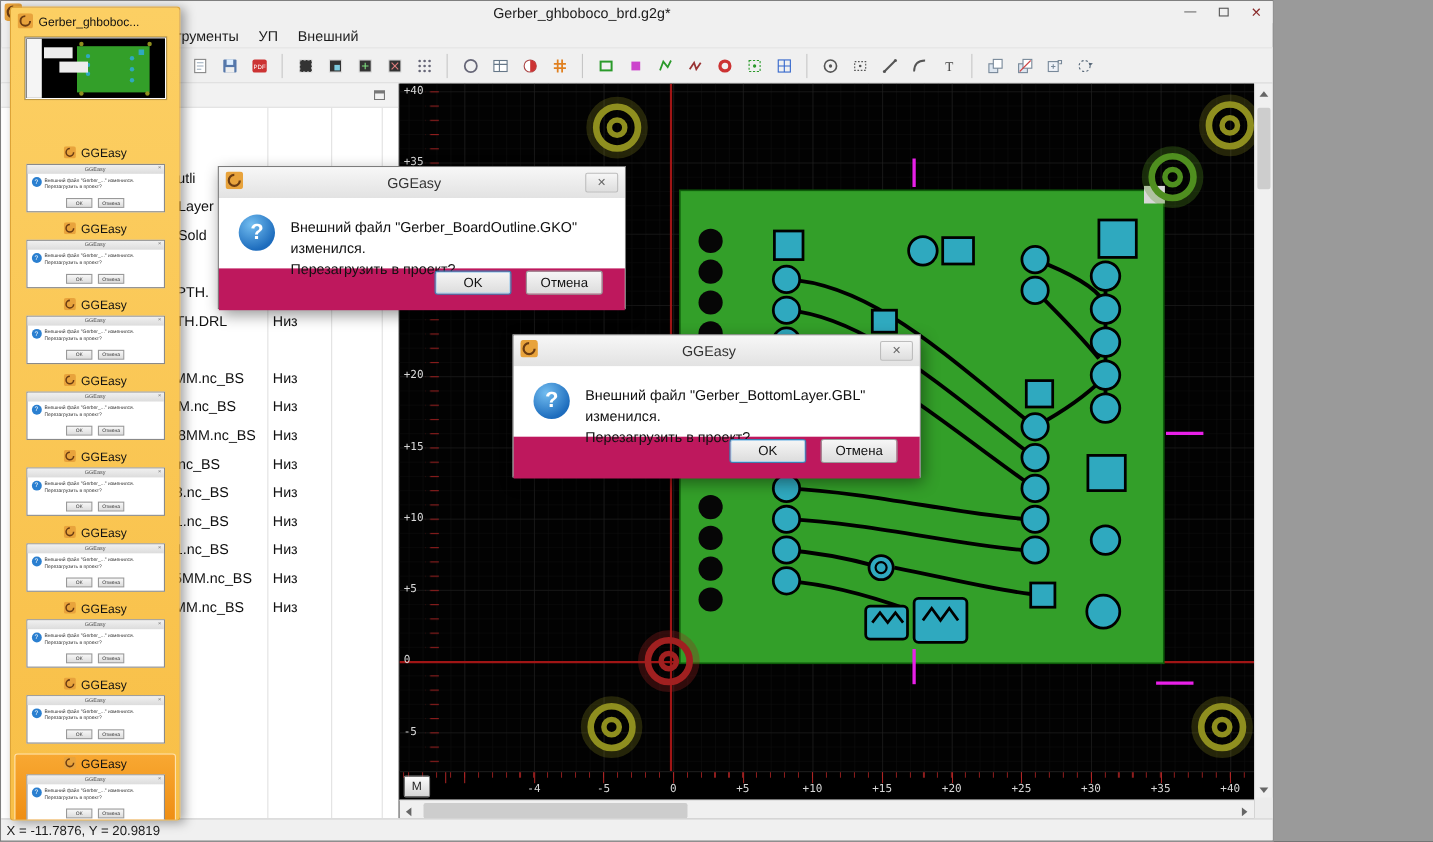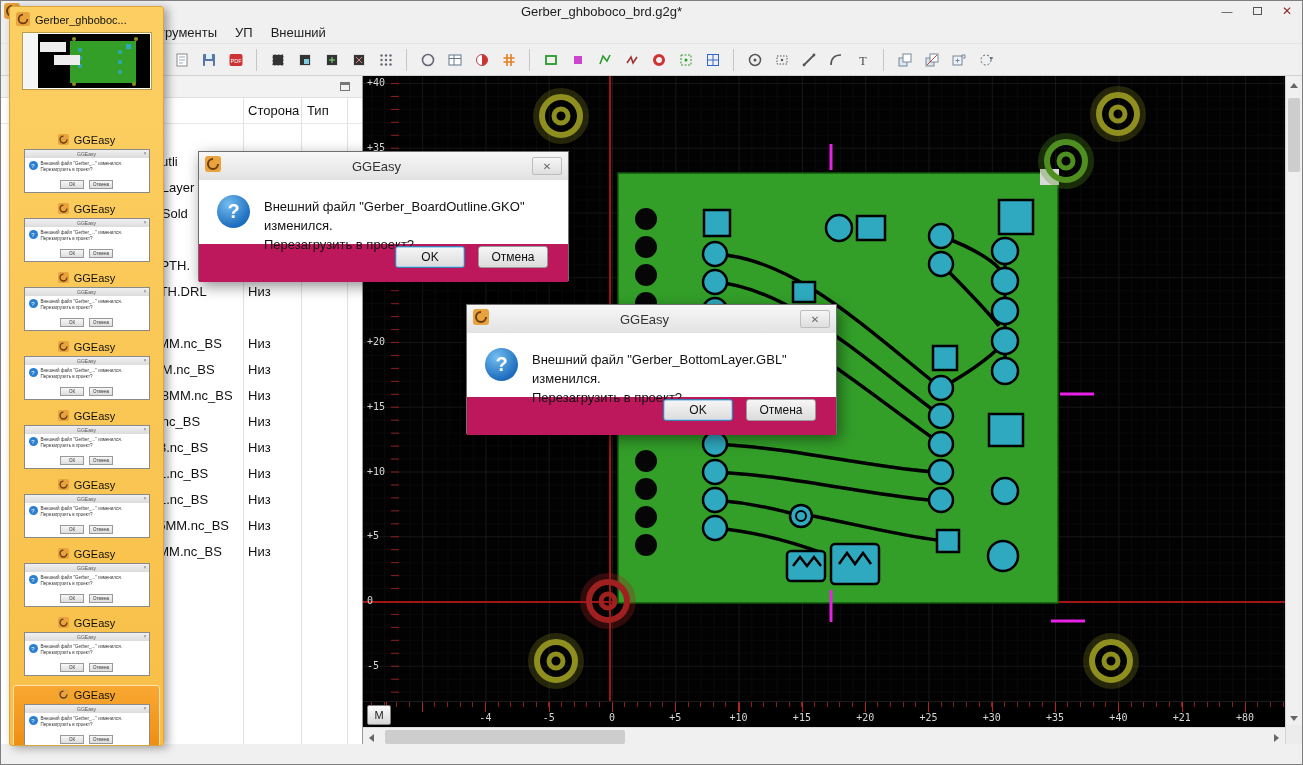--- a/index.html
+++ b/index.html
@@ -1,17 +1,17 @@
 <!DOCTYPE html>
 <html><head>
 <meta charset="utf-8">
 <style>
   * { margin:0; padding:0; box-sizing:border-box; }
   html,body { background:#9a9a9a; font-family:"Liberation Sans",sans-serif; }
-  #window { position:relative; width:1303px; height:765px; background:#f0f0f0; border:1px solid #7f7f7f; overflow:hidden; }
+  #window { position:relative; width:1158px; height:765px; background:#f0f0f0; border:1px solid #7f7f7f; overflow:hidden; }
 
   
   .titlebar { height:20px; position:relative; display:flex; align-items:center; background:#f0f0f0; }
   .app-ico { margin-left:3px; width:16px; height:16px; flex:0 0 auto; }
   .title { position:absolute; left:0; right:0; text-align:center; padding-right:100px; font-size:13px; color:#1d1d1d; }
   .win-controls { margin-left:auto; display:flex; z-index:3; }
   .wbtn { width:30px; height:18px; display:flex; align-items:center; justify-content:center; font-size:11px; color:#444; }
   .wbtn .maxbox { width:9px; height:8px; border:1px solid #555; display:inline-block; }
   .wbtn.close { color:#8a2b2b; font-size:12px; }
 
@@ -302,24 +302,20 @@
           <path d="M13 8l2.5-2.5L11.5 5z" fill="#567"></path>
         </svg>
       </div>
   </div>
 
   <div class="main">
 
     <div class="panel">
       <div class="panel-top">
         <span class="float-ico"></span>
-      </div>
-      <div class="thead">
-        <span class="th-side">Сторона</span>
-        <span class="th-type">Тип</span>
       </div>
       <div class="pvline" style="left:242px"></div>
       <div class="pvline" style="left:300px"></div>
       <div class="pvline" style="left:346px"></div>
       <div>
           <div class="trow" style="top: 73px;">
     <span class="c-name">Outli</span>
     <span class="c-side"></span>
     <span class="c-type"></span>
   </div>
@@ -577,20 +573,23 @@
     </div>
 
     <div class="vscroll">
       <span class="varr up"></span>
       <span class="varr down"></span>
       <div class="vthumb"></div>
       <div class="vcorner"></div>
     </div>
   </div>
 
+  <div class="statusbar">
+    <span>X = -11.7876, Y = 20.9819</span>
+  </div>
 
   <div class="dialog" style="left:197px;top:150px;width:371px;height:130px;">
     <div class="dlg-title">
       <span><svg width="16" height="16" viewBox="0 0 16 16">
             <rect width="16" height="16" rx="3" fill="#e8a33c"></rect>
             <path d="M8 3a5 5 0 1 0 5 5" fill="none" stroke="#6b3c12" stroke-width="2"></path>
           </svg></span>
       <span class="dlg-title-text">GGEasy</span>
       <span class="dlg-close">✕</span>
     </div>

